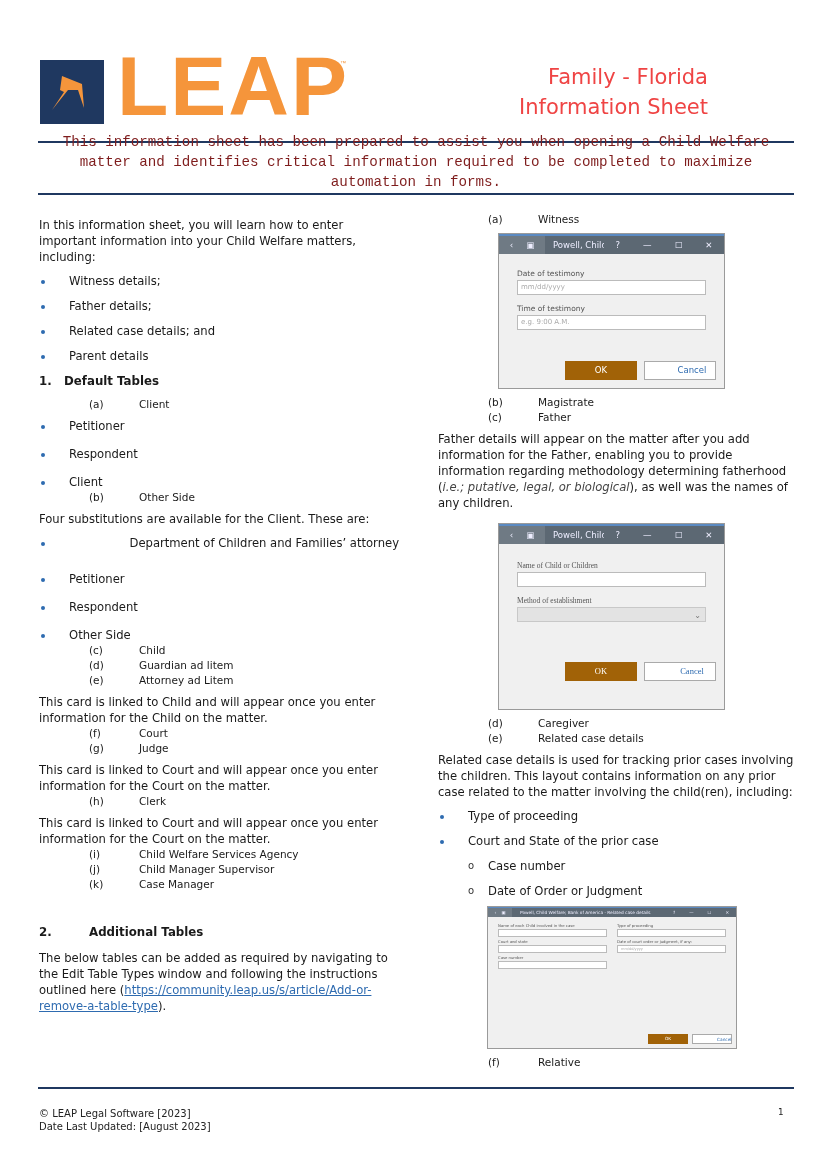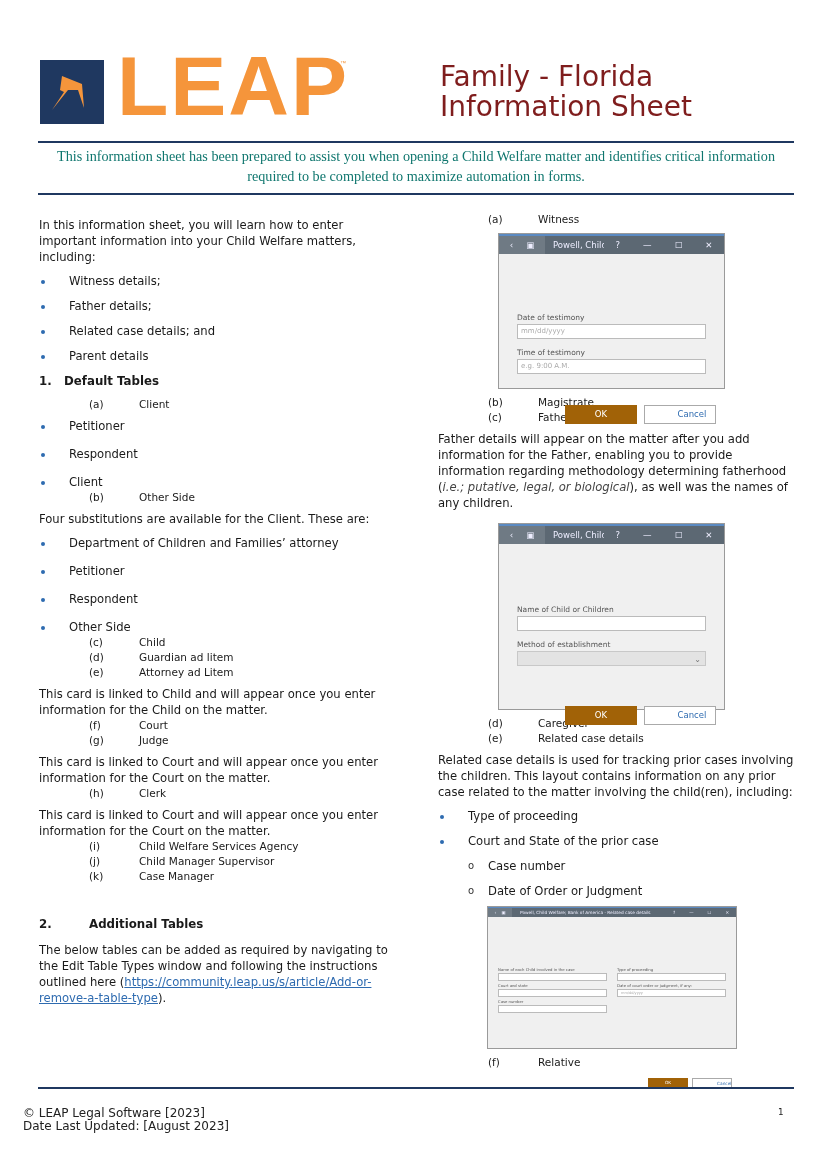--- a/index.html
+++ b/index.html
@@ -4,24 +4,24 @@
 <style>
   * { box-sizing: border-box; margin: 0; padding: 0; }
   html, body { width: 826px; height: 1169px; background: #ffffff; overflow: hidden; }
   body { position: relative; font-family: "Liberation Sans", "DejaVu Sans", sans-serif; color: #1a1a1a; }
 
   
   .logo-mark { position: absolute; left: 40px; top: 60px; width: 64px; height: 64px; background: #1f3860; }
   .logo-mark svg { width: 64px; height: 64px; display: block; }
   .logo-text { position: absolute; left: 117px; top: 44px; font-family: "Liberation Sans", sans-serif; font-weight: bold; font-size: 84px; line-height: 84px; color: #f5953b; letter-spacing: 2px; }
   .logo-tm { position: absolute; left: 340px; top: 60px; font-size: 6px; color: #f5953b; }
-  .title-block { position: absolute; left: 440px; top: 62px; width: 268px; text-align: left; font-size: 28px; line-height: 30px; color: #7f1d1d; font-family: "DejaVu Sans", sans-serif; font-weight: normal; }
+  .title-block { position: absolute; left: 440px; top: 62px; width: 268px; text-align: right; font-size: 21px; line-height: 30px; color: #ef4444; font-family: "DejaVu Sans", sans-serif; font-weight: normal; }
 
   .rule { position: absolute; left: 38px; width: 756px; height: 2px; background: #1f3860; }
-  .intro { position: absolute; left: 40px; top: 146px; width: 752px; text-align: center; font-size: 14.2px; line-height: 20px; color: #0f766e; font-family: Liberation Serif, serif; }
+  .intro { position: absolute; left: 40px; top: 132px; width: 752px; text-align: center; font-size: 14.2px; line-height: 20px; color: #7f1d1d; font-family: Liberation Mono, monospace; }
 
   
   .col { position: absolute; font-size: 11.6px; line-height: 16px; color: #1a1a1a; font-family: "DejaVu Sans", sans-serif; }
   .left { left: 39px; top: 217px; width: 360px; }
   .right { left: 438px; top: 212px; width: 360px; }
   .p { margin-bottom: 8px; }
   .bullet { position: relative; padding-left: 30px; margin-bottom: 9px; }
   .bullet::before { content: ""; position: absolute; left: 2px; top: 7px; width: 4px; height: 4px; border-radius: 50%; background: #2e6bb0; }
   .circle { position: relative; padding-left: 50px; margin-bottom: 9px; }
   .circle::before { content: "o"; position: absolute; left: 30px; top: 0px; font-size: 10px; color: #333; }
@@ -33,41 +33,41 @@
   .h2 .n { width: 50px; }
   .link { color: #2e6bb0; text-decoration: underline; }
   .ital { font-style: italic; color: #444; }
 
   
   .dlg { position: relative; background: #f0f0f0; border: 1px solid #9a9a9a; margin: 6px 0 6px 60px; }
   .dlg .bar { height: 20px; background: #5c6873; display: flex; align-items: center; color: #eef; font-size: 8.5px; border-top: 2px solid #5b8ac2; }
   .dlg .bar .nav { width: 46px; height: 100%; background: #6f7a84; display: flex; align-items: center; justify-content: space-around; padding: 0 4px; }
   .dlg .bar .ttl { flex: 1; padding-left: 8px; white-space: nowrap; overflow: hidden; }
   .dlg .bar .ctl { display: flex; width: 120px; justify-content: space-around; }
-  .dlg .body { padding: 10px 18px 8px 18px; position: relative; margin-top: 44px; }
+  .dlg .body { padding: 10px 18px 8px 18px; position: relative; }
   .dlg .lbl { font-size: 7.5px; color: #555; margin-top: 4px; line-height: 12px; }
   .dlg .inp { height: 15px; background: #fff; border: 1px solid #bbb; font-size: 7px; color: #aaa; padding-left: 3px; line-height: 13px; }
   .dlg .sel { height: 15px; background: #e3e3e3; border: 1px solid #c8c8c8; position: relative; }
   .dlg .sel .car { position: absolute; right: 4px; top: 0px; font-size: 8px; color: #777; }
   .dlg .btns { position: absolute; right: 8px; bottom: 8px; display: flex; gap: 7px; }
   .dlg .ok { width: 72px; height: 19px; background: #a16207; color: #fff; font-size: 8.5px; text-align: center; line-height: 19px; }
   .dlg .cancel { width: 72px; height: 19px; background: #fff; border: 1px solid #aaa; color: #2e6bb0; font-size: 8.5px; text-align: center; line-height: 17px; padding-left: 24px; }
 
   .dlg-small .bar { height: 10px; font-size: 4.3px; border-top-width: 1px; }
   .dlg-small .bar .nav { width: 24px; }
   .dlg-small .bar .ctl { width: 70px; }
   .dlg-small .body { padding: 4px 10px; }
   .dlg-small .grid { display: flex; gap: 10px; }
   .dlg-small .grid > div { flex: 1; }
   .dlg-small .lbl { font-size: 3.8px; line-height: 7px; margin-top: 1px; }
   .dlg-small .inp { height: 8px; font-size: 3.5px; line-height: 7px; }
   .dlg-small .ok, .dlg-small .cancel { width: 40px; height: 10px; font-size: 4.3px; line-height: 9px; }
   .dlg-small .btns { right: 4px; bottom: 4px; gap: 4px; }
 
-  .footer { position: absolute; left: 23px; top: 1107px; font-size: 12px; line-height: 13px; color: #222; font-family: "DejaVu Sans", sans-serif; }
+  .footer { position: absolute; left: 39px; top: 1107px; font-size: 10px; line-height: 13px; color: #222; font-family: "DejaVu Sans", sans-serif; }
   .pagenum { position: absolute; left: 778px; top: 1107px; font-size: 8.8px; color: #222; font-family: "DejaVu Sans", sans-serif; }
 </style>
 </head>
 <body>
 
 <div class="logo-mark">
   <svg viewBox="0 0 64 64">
     <polygon points="22,16 42,24 44,48 38,30 28,30 12,50 24,32 20,30" fill="#f5953b"></polygon>
   </svg>
 </div>
@@ -97,21 +97,21 @@
     <span>Client</span>
   </div>
   <div class="bullet" style="margin-bottom:12px;">Petitioner</div>
   <div class="bullet" style="margin-bottom:12px;">Respondent</div>
   <div class="bullet" style="margin-bottom:0;">Client</div>
   <div class="sub" style="margin-bottom:6px;">
     <span class="k">(b)</span>
     <span>Other Side</span>
   </div>
   <div class="p">Four substitutions are available for the Client. These are:</div>
-  <div class="bullet" style="margin-bottom:12px;">Department of Children and Families’ attorney</div>
+  <div class="bullet" style="margin-bottom:20px;text-align:right;">Department of Children and Families’ attorney</div>
   <div class="bullet" style="margin-bottom:12px;">Petitioner</div>
   <div class="bullet" style="margin-bottom:12px;">Respondent</div>
   <div class="bullet" style="margin-bottom:0;">Other Side</div>
   <div class="sub">
       <span class="k">(c)</span>
       <span>Child</span>
     </div>
   <div class="sub">
       <span class="k">(d)</span>
       <span>Guardian ad litem</span>
@@ -203,21 +203,21 @@
           <span>▣</span>
         </div>
       <div class="ttl">Powell, Child We</div>
       <div class="ctl">
         <span>?</span>
         <span>—</span>
         <span>☐</span>
         <span>✕</span>
       </div>
     </div>
-    <div class="body" style="height:145px;">
+    <div class="body" style="height:145px;font-family:Liberation Serif, serif;">
       <div class="lbl" style="margin-top:6px;">Name of Child or Children</div>
       <div class="inp"></div>
       <div class="lbl" style="margin-top:8px;">Method of establishment</div>
       <div class="sel">
           <span class="car">⌄</span>
         </div>
       <div class="btns">
         <div class="ok">OK</div>
         <div class="cancel">Cancel</div>
       </div>

